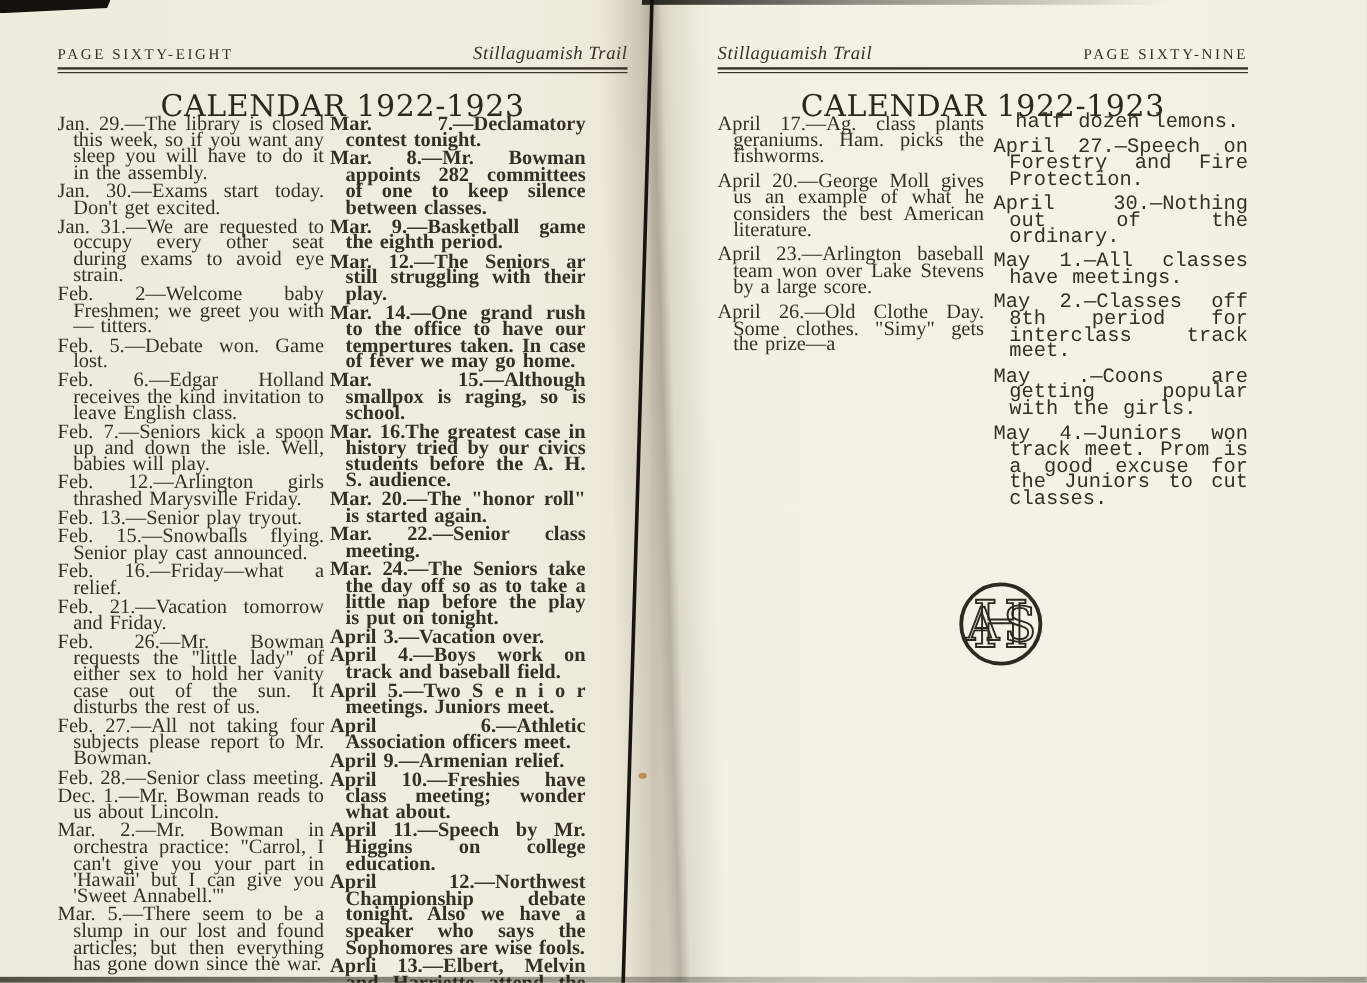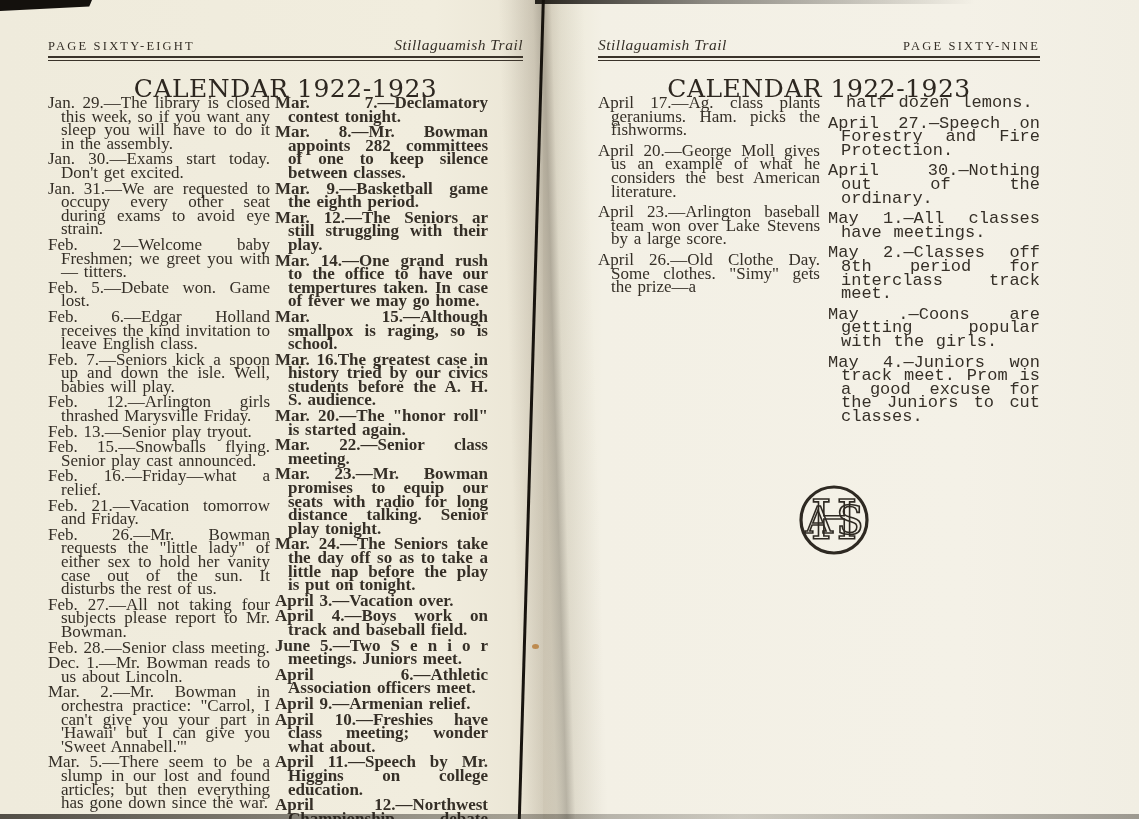--- a/index.html
+++ b/index.html
@@ -99,25 +99,24 @@
 
     <p class="entry">Mar. 7.—Declamatory contest tonight.</p>
         <p class="entry">Mar. 8.—Mr. Bowman appoints 282 committees of one to keep silence between classes.</p>
         <p class="entry">Mar. 9.—Basketball game the eighth period.</p>
         <p class="entry">Mar. 12.—The Seniors ar still struggling with their play.</p>
         <p class="entry">Mar. 14.—One grand rush to the office to have our tempertures taken. In case of fever we may go home.</p>
         <p class="entry">Mar. 15.—Although smallpox is raging, so is school.</p>
         <p class="entry">Mar. 16.The greatest case in history tried by our civics students before the A. H. S. audience.</p>
         <p class="entry">Mar. 20.—The "honor roll" is started again.</p>
         <p class="entry">Mar. 22.—Senior class meeting.</p>
-        <p class="entry">Mar. 23.—Mr. Bowman promises to equip our seats with radio for long distance talking. Senior play tonight.</p>
         <p class="entry">Mar. 24.—The Seniors take the day off so as to take a little nap before the play is put on tonight.</p>
         <p class="entry">April 3.—Vacation over.</p>
         <p class="entry">April 4.—Boys work on track and baseball field.</p>
-        <p class="entry">June 5.—Two S e n i o r meetings. Juniors meet.</p>
+        <p class="entry">April 5.—Two S e n i o r meetings. Juniors meet.</p>
         <p class="entry">April 6.—Athletic Association officers meet.</p>
         <p class="entry">April 9.—Armenian relief.</p>
         <p class="entry">April 10.—Freshies have class meeting; wonder what about.</p>
         <p class="entry">April 11.—Speech by Mr. Higgins on college education.</p>
         <p class="entry">April 12.—Northwest Championship debate tonight. Also we have a speaker who says the Sophomores are wise fools.</p>
         <p class="entry">Aprli 13.—Elbert, Melvin and Harriette attend the convention.</p>
       </div>
   </div>
 
   <div class="page right">

